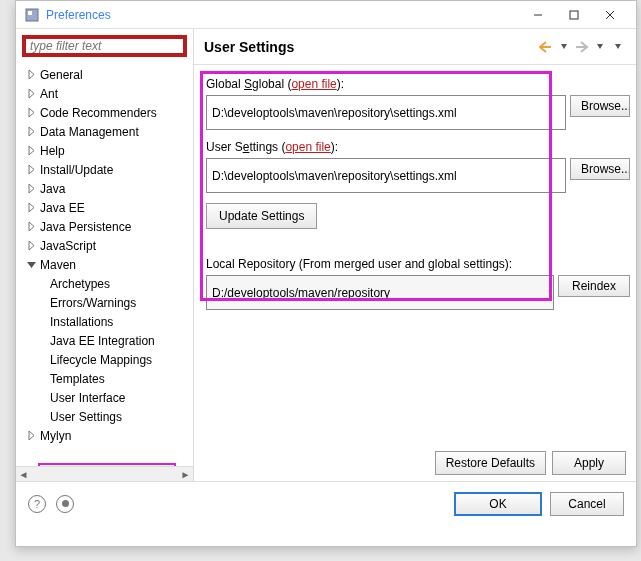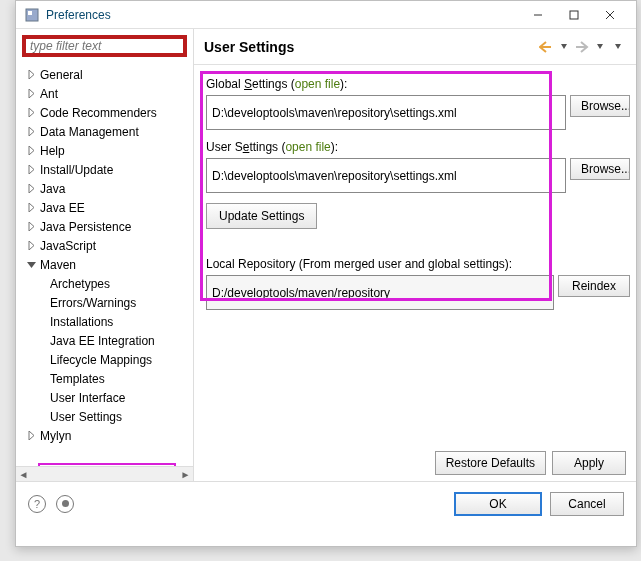--- a/index.html
+++ b/index.html
@@ -1,20 +1,20 @@
 <!DOCTYPE html>
 <html><head>
 <meta charset="utf-8">
 <style>
   * { box-sizing: border-box; font-family: "Segoe UI", Tahoma, sans-serif; }
   body { margin: 0; background: #e8e8e8; width: 641px; height: 561px; overflow: hidden; font-size: 12px; color: #000; }
   .window { position: absolute; left: 15px; top: 0; width: 622px; height: 547px; background: #fff; border: 1px solid #bfbfbf; box-shadow: 0 3px 10px rgba(0,0,0,0.2); }
   .titlebar { height: 28px; display: flex; align-items: center; padding: 0 8px; background: #fff; border-bottom: 1px solid #e0e0e0; }
   .titlebar .icon { width: 16px; height: 16px; margin-right: 6px; }
-  .titlebar .title { flex: 1; font-size: 12px; color: #0c4a6e; }
+  .titlebar .title { flex: 1; font-size: 12px; color: #3b82f6; }
   .winbtns { display: flex; }
   .winbtn { width: 36px; height: 22px; display: flex; align-items: center; justify-content: center; color: #666; }
   .body { display: flex; height: 452px; }
   .left { width: 178px; border-right: 1px solid #ddd; display: flex; flex-direction: column; }
   .filter { padding: 6px; }
   .filter input { width: 100%; height: 22px; border: 4px solid #b91c1c; padding: 2px 4px; color: #888; font-style: italic; font-size: 12px; }
   .tree { flex: 1; overflow: auto; padding: 2px 0 2px 4px; position: relative; }
   .tree-item { display: flex; align-items: center; height: 19px; padding-left: 4px; white-space: nowrap; }
   .tree-item .tw { width: 14px; height: 14px; display: inline-flex; align-items: center; justify-content: center; margin-right: 2px; color: #666; }
   .tree-item .lbl { font-size: 12px; }
@@ -24,21 +24,21 @@
   .scroll-h .arrow { width: 15px; text-align: center; color: #666; font-size: 10px; }
   .right { flex: 1; display: flex; flex-direction: column; position: relative; }
   .rheader { height: 36px; display: flex; align-items: center; padding: 0 10px; border-bottom: 1px solid #e0e0e0; }
   .rheader .ttl { font-size: 14px; font-weight: bold; flex: 1; }
   .navicons { display: flex; gap: 2px; align-items: center; }
   .navbtn { width: 16px; height: 16px; display: flex; align-items: center; justify-content: center; }
   .content { padding: 12px 6px 12px 12px; position: relative; flex: 1; }
   .field-row { margin-bottom: 6px; }
   .field-label { font-size: 12px; margin-bottom: 4px; }
   .underline { text-decoration: underline; }
-  .link { color: #4d7c0f; cursor: pointer; }
+  .link { color: #b91c1c; text-decoration: underline; cursor: pointer; }
   .input-row { display: flex; gap: 4px; margin-bottom: 10px; }
   .text-input { flex: 1; height: 35px; border: 1px solid #888; padding: 2px 5px; font-size: 12px; background: #fff; }
   .btn { height: 22px; border: 1px solid #999; background: linear-gradient(#fdfdfd,#e8e8e8); padding: 0 10px; font-size: 12px; cursor: pointer; }
   .btn-wide { padding: 0 12px; }
   .bottom-actions { position: absolute; right: 10px; bottom: 6px; display: flex; gap: 6px; }
   .footer { height: 44px; border-top: 1px solid #ddd; display: flex; align-items: center; padding: 0 12px; }
   .footer-left { display: flex; gap: 10px; align-items: center; flex: 1; }
   .circle-icon { width: 18px; height: 18px; border: 1.5px solid #777; border-radius: 50%; display: flex; align-items: center; justify-content: center; color: #777; font-size: 11px; }
   .footer-btns { display: flex; gap: 8px; }
   .btn-primary { border: 2px solid #2a7ad4; width: 88px; }
@@ -241,21 +241,21 @@
                 <path d="M0 0 L6 0 L3 5 Z" fill="#555"></path>
               </svg>
             </span>
         </div>
       </div>
       <div class="content">
         <div class="pink-content-box"></div>
 
         <div class="field-row">
           <div class="field-label">
-            <span>Global</span> <span class="underline">S</span><span>ettings (</span><span class="link">open file</span><span>):</span>
+            <span>Global</span> <span class="underline">S</span><span>global (</span><span class="link">open file</span><span>):</span>
           </div>
           <div class="input-row">
             <input class="text-input" value="D:\developtools\maven\repository\settings.xml" style="">
             <button class="btn" style="width:60px; overflow:hidden;">Browse...</button>
           </div>
         </div>
 
         <div class="field-row">
           <div class="field-label">
             <span>User S</span><span class="underline">e</span><span>ttings (</span><span class="link">open file</span><span>):</span>

